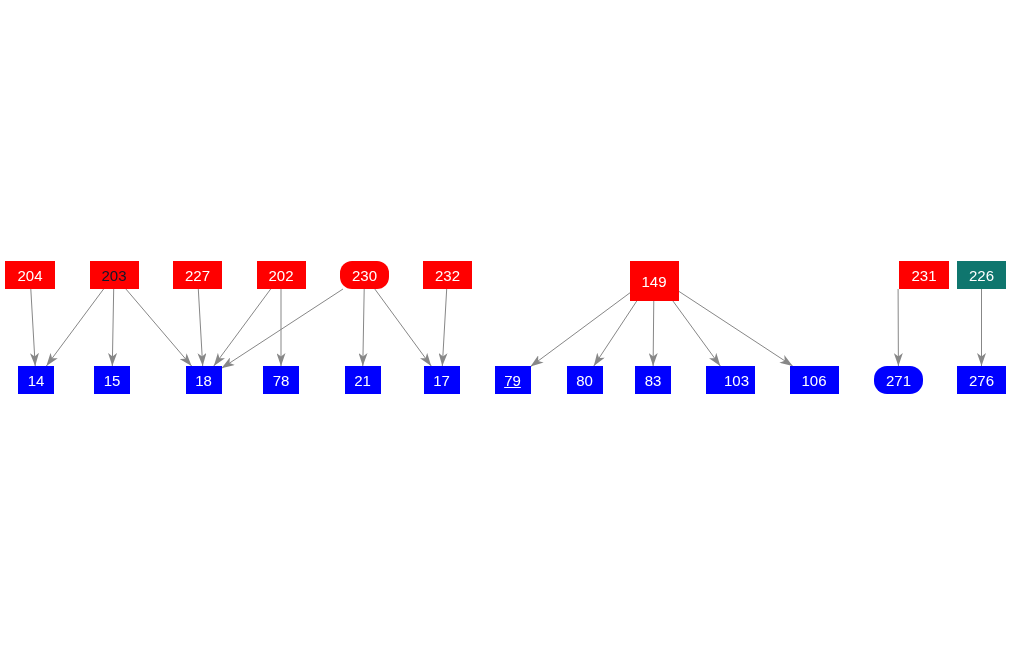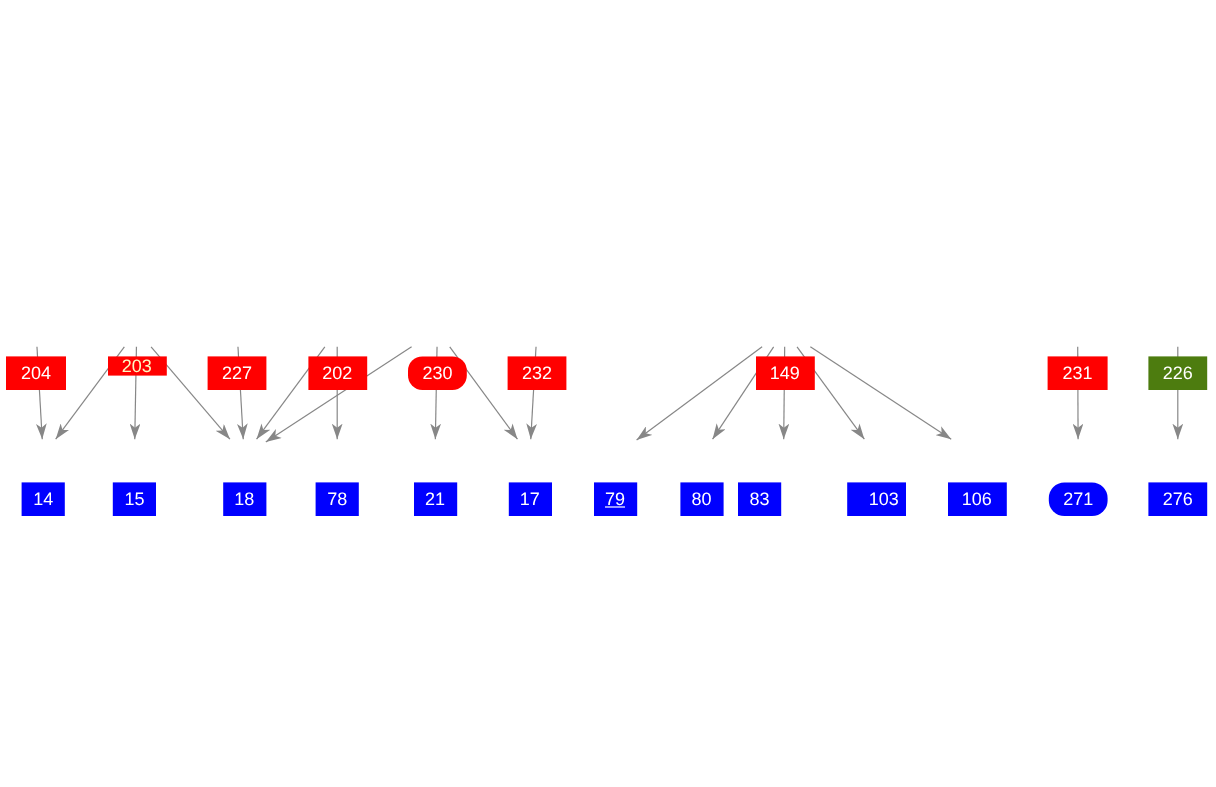--- a/index.html
+++ b/index.html
@@ -24,21 +24,20 @@
   }
   .node {
     position: absolute;
     display: flex;
     align-items: center;
     justify-content: center;
     box-sizing: border-box;
     font-size: 15px;
     line-height: 1;
     user-select: none;
-    margin-top: 36px;
   }
   .node span {
     display: block;
   }
 </style>
 </head>
 <body style="background: rgb(255, 255, 255);">
 
 <div id="canvas" style="background: rgb(255, 255, 255);">
   <svg id="edge-layer" width="1013" height="656" viewBox="0 0 1013 656" xmlns="http://www.w3.org/2000/svg">
@@ -65,42 +64,42 @@
         <line x1="664.2" y1="289.0" x2="720.3" y2="366.0" stroke="#878787" stroke-width="1" marker-end="url(#arrowhead)"></line>
         <line x1="675.3" y1="289.0" x2="792.7" y2="366.0" stroke="#878787" stroke-width="1" marker-end="url(#arrowhead)"></line>
         <line x1="898.1" y1="289.0" x2="898.4" y2="366.0" stroke="#878787" stroke-width="1" marker-end="url(#arrowhead)"></line>
         <line x1="981.5" y1="289.0" x2="981.5" y2="366.0" stroke="#878787" stroke-width="1" marker-end="url(#arrowhead)"></line>
       </g>
   </svg>
   <div id="node-layer">
       <div class="node source" style="left: 5px; top: 261px; width: 50px; height: 28px; background: rgb(255, 0, 0); color: rgb(255, 255, 255);">
         <span>204</span>
       </div>
-      <div class="node source" style="left: 89.5px; top: 261px; width: 49px; height: 16px; background: rgb(255, 0, 0); color: #fef9c3;">
+      <div class="node source" style="left: 89.5px; top: 261px; width: 49px; height: 28px; background: rgb(255, 0, 0); color: #0f172a;">
         <span>203</span>
       </div>
       <div class="node source" style="left: 173px; top: 261px; width: 49px; height: 28px; background: rgb(255, 0, 0); color: rgb(255, 255, 255);">
         <span>227</span>
       </div>
       <div class="node source" style="left: 256.5px; top: 261px; width: 49px; height: 28px; background: rgb(255, 0, 0); color: rgb(255, 255, 255);">
         <span>202</span>
       </div>
       <div class="node source" style="left: 340px; top: 261px; width: 49px; height: 28px; background: rgb(255, 0, 0); color: rgb(255, 255, 255); border-radius: 12px;">
         <span>230</span>
       </div>
       <div class="node source" style="left: 423px; top: 261px; width: 49px; height: 28px; background: rgb(255, 0, 0); color: rgb(255, 255, 255);">
         <span>232</span>
       </div>
-      <div class="node source" style="left: 629.5px; top: 261px; width: 49px; height: 28px; background: rgb(255, 0, 0); color: rgb(255, 255, 255);">
+      <div class="node source" style="left: 629.5px; top: 261px; width: 49px; height: 40px; background: rgb(255, 0, 0); color: rgb(255, 255, 255);">
         <span>149</span>
       </div>
-      <div class="node source" style="left: 873px; top: 261px; width: 50px; height: 28px; background: rgb(255, 0, 0); color: rgb(255, 255, 255);">
+      <div class="node source" style="left: 899px; top: 261px; width: 50px; height: 28px; background: rgb(255, 0, 0); color: rgb(255, 255, 255);">
         <span>231</span>
       </div>
-      <div class="node source" style="left: 957px; top: 261px; width: 49px; height: 28px; background: #4d7c0f; color: rgb(255, 255, 255);">
+      <div class="node source" style="left: 957px; top: 261px; width: 49px; height: 28px; background: #0f766e; color: rgb(255, 255, 255);">
         <span>226</span>
       </div>
       <div class="node target" style="left: 18px; top: 366px; width: 36px; height: 28px; background: rgb(0, 0, 255); color: rgb(255, 255, 255);">
         <span>14</span>
       </div>
       <div class="node target" style="left: 94px; top: 366px; width: 36px; height: 28px; background: rgb(0, 0, 255); color: rgb(255, 255, 255);">
         <span>15</span>
       </div>
       <div class="node target" style="left: 185.5px; top: 366px; width: 36px; height: 28px; background: rgb(0, 0, 255); color: rgb(255, 255, 255);">
         <span>18</span>
@@ -113,21 +112,21 @@
       </div>
       <div class="node target" style="left: 423.5px; top: 366px; width: 36px; height: 28px; background: rgb(0, 0, 255); color: rgb(255, 255, 255);">
         <span>17</span>
       </div>
       <div class="node target" style="left: 494.5px; top: 366px; width: 36px; height: 28px; background: rgb(0, 0, 255); color: rgb(255, 255, 255); text-decoration: underline;">
         <span>79</span>
       </div>
       <div class="node target" style="left: 566.5px; top: 366px; width: 36px; height: 28px; background: rgb(0, 0, 255); color: rgb(255, 255, 255);">
         <span>80</span>
       </div>
-      <div class="node target" style="left: 615px; top: 366px; width: 36px; height: 28px; background: rgb(0, 0, 255); color: rgb(255, 255, 255);">
+      <div class="node target" style="left: 635px; top: 366px; width: 36px; height: 28px; background: rgb(0, 0, 255); color: rgb(255, 255, 255);">
         <span>83</span>
       </div>
       <div class="node target" style="left: 706px; top: 366px; width: 49px; height: 28px; background: rgb(0, 0, 255); color: rgb(255, 255, 255); padding-left: 12px;">
         <span>103</span>
       </div>
       <div class="node target" style="left: 789.5px; top: 366px; width: 49px; height: 28px; background: rgb(0, 0, 255); color: rgb(255, 255, 255);">
         <span>106</span>
       </div>
       <div class="node target" style="left: 874px; top: 366px; width: 49px; height: 28px; background: rgb(0, 0, 255); color: rgb(255, 255, 255); border-radius: 13px;">
         <span>271</span>

